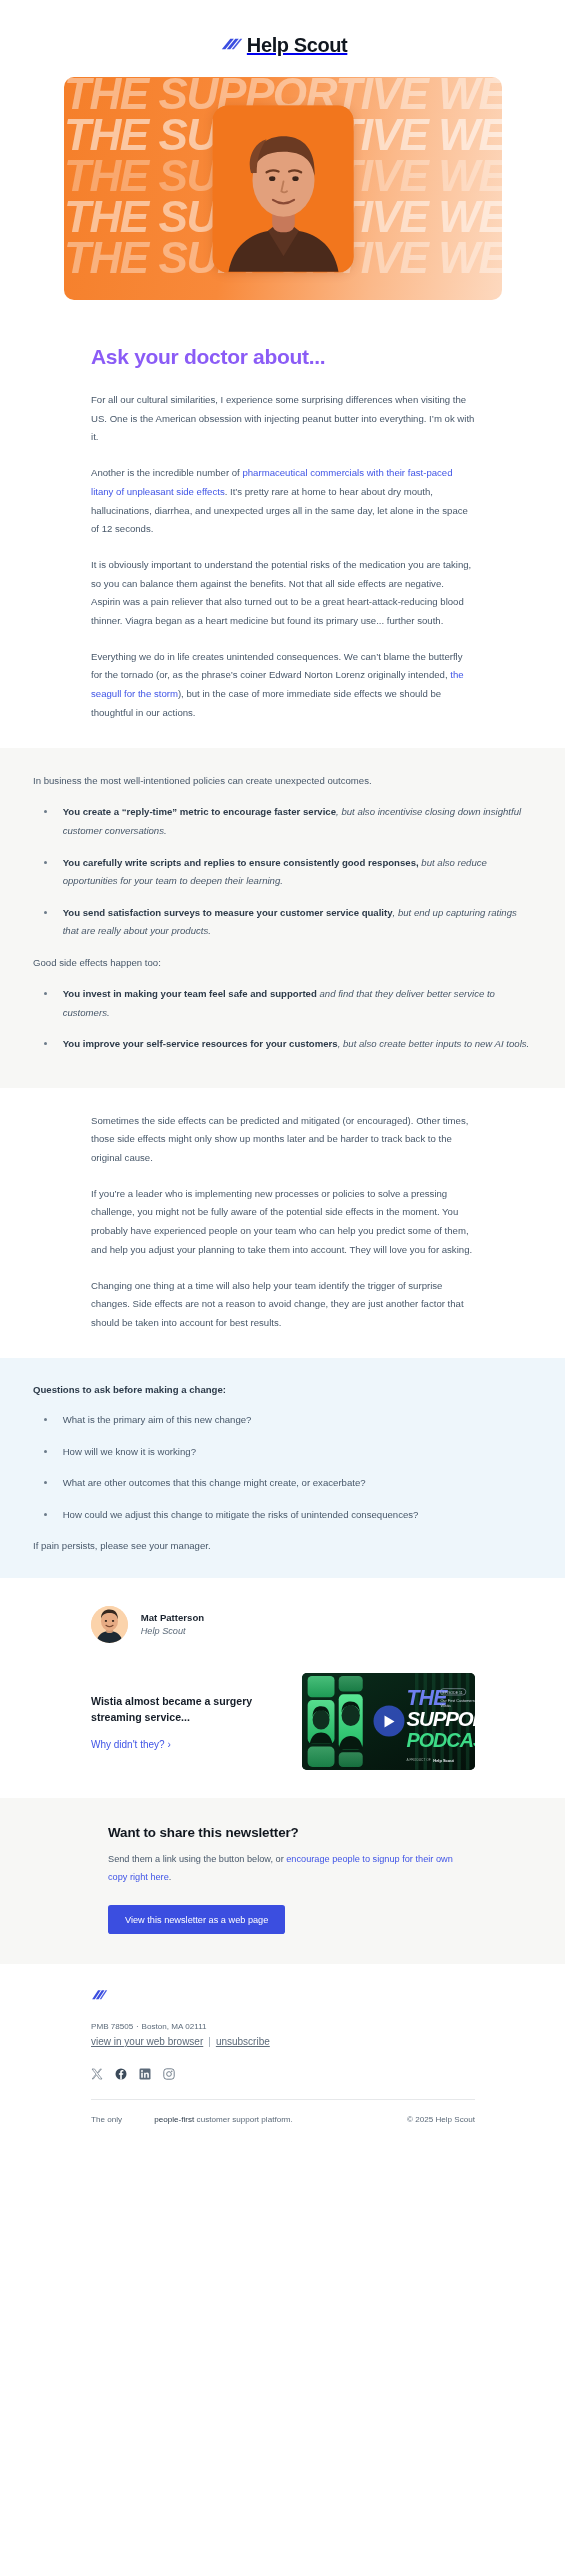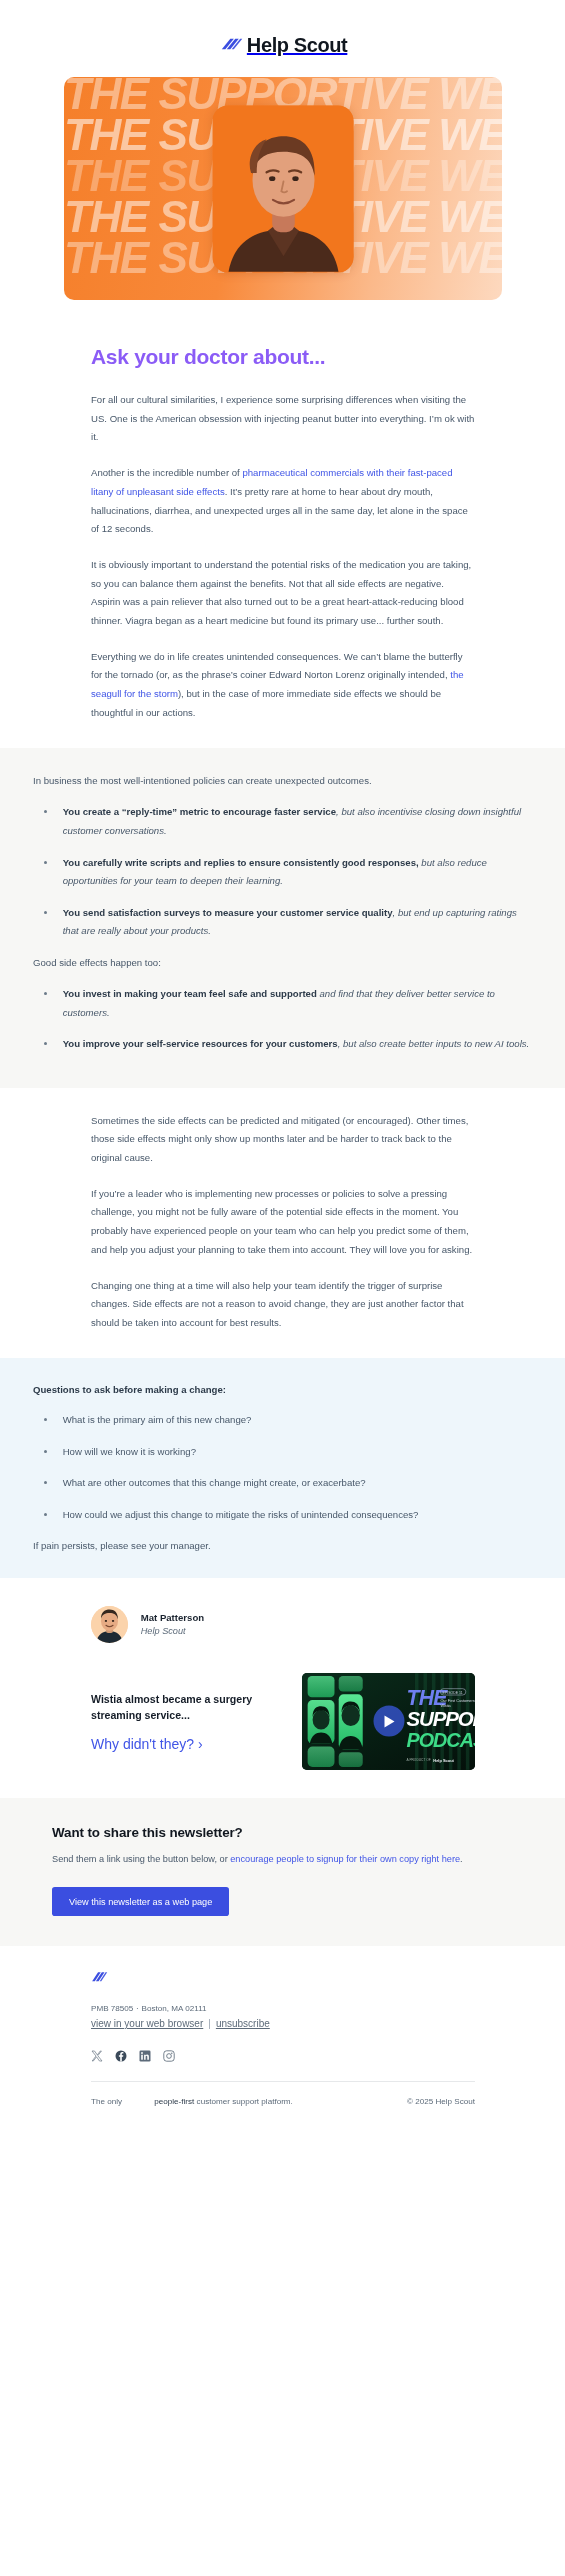--- a/index.html
+++ b/index.html
@@ -107,40 +107,40 @@
   
   .promo {
     display:flex; align-items:center; gap:18.4px;
     padding: 24px 91px 28px;
   }
   .promo-left { flex:1; }
   .promo-title {
     font-size:10.6px; font-weight:700; color:#151d28;
     line-height:1.55; margin:0 0 12.7px;
   }
-  .promo-cta { font-size:14px; color:#4055e6; text-decoration:none; font-weight:400;margin-top:46px; }
+  .promo-cta { font-size:10px; color:#4055e6; text-decoration:none; font-weight:400;margin-top:46px; }
   .promo-thumb {
     width: 173px; height: 97px; flex:none;
     border-radius: 5px; overflow:hidden; position:relative;
     background: radial-gradient(120% 130% at 18% 50%, #0d3a22 0%, #06130c 75%);
   }
   .play-btn {
     position:absolute; left:50%; top:50%; transform:translate(-50%,-50%);
     width:31px; height:31px; border-radius:50%;
     background: rgba(60,90,230,0.72);
     display:flex; align-items:center; justify-content:center;
   }
   .play-tri {
     width:0;height:0;border-left:10px solid #fff;
     border-top:6.4px solid transparent;border-bottom:6.4px solid transparent;
     margin-left:2.8px;
   }
 
   
-  .share { background:#f7f7f5; margin: 0 0 0; padding: 27px 52px 30px; }
+  .share { background:#f7f7f5; margin: 0 0 0; padding: 27px 108px 30px; }
   .share h2 { font-size:13.4px; font-weight:700; color:#11171f; margin:0 0 11.3px; letter-spacing:-0.1px; }
   .share p { font-size:9.2px; line-height:1.95; color:#48586a; margin:0 0 18.4px; }
   .btn-primary {
     display:inline-block; background:#3b4ee0; color:#fff;
     font-size:9.2px; padding:9.2px 17px; border-radius:2.8px;
     text-decoration:none; border:none; cursor:pointer;
     font-family:"Liberation Sans", sans-serif;
   }
 
   

